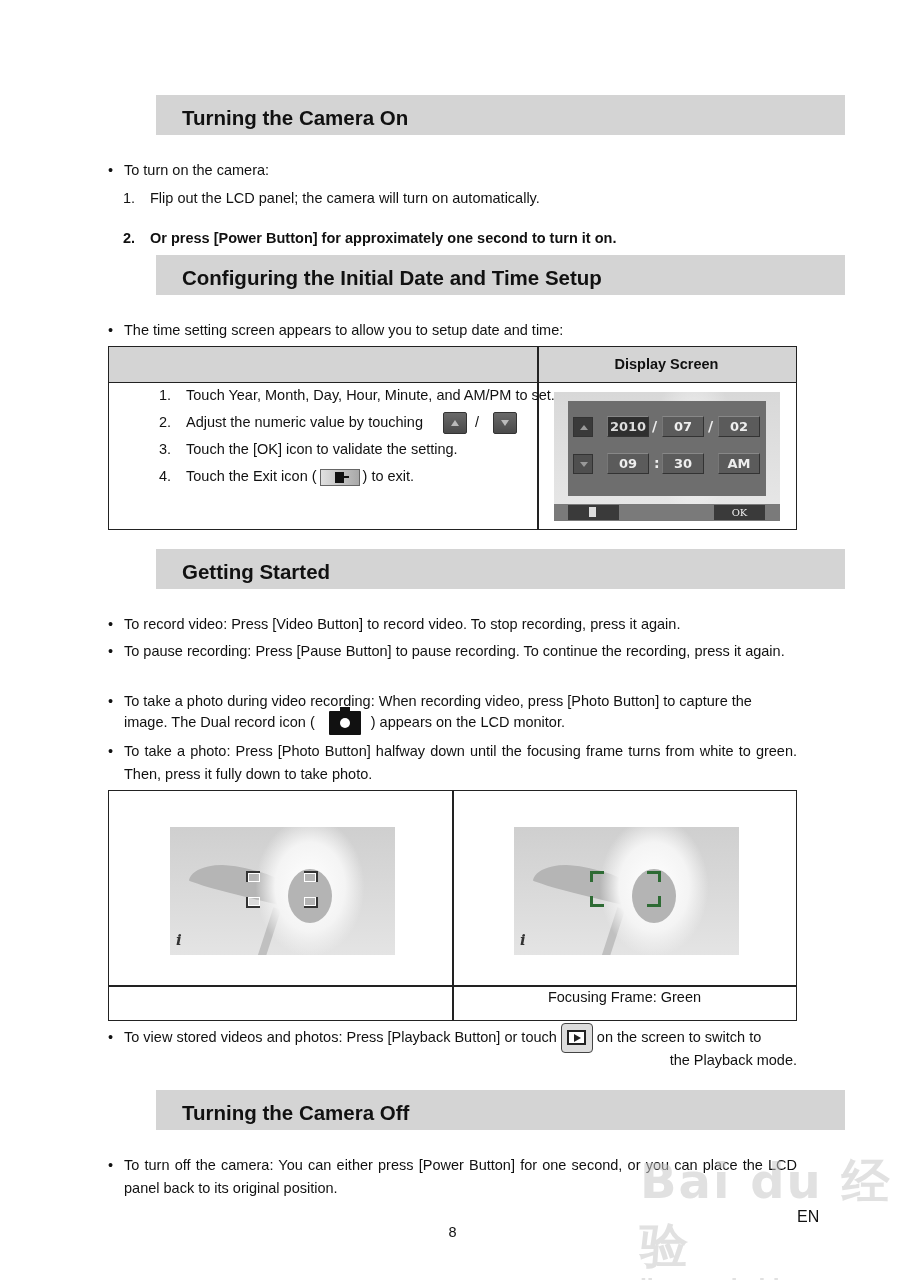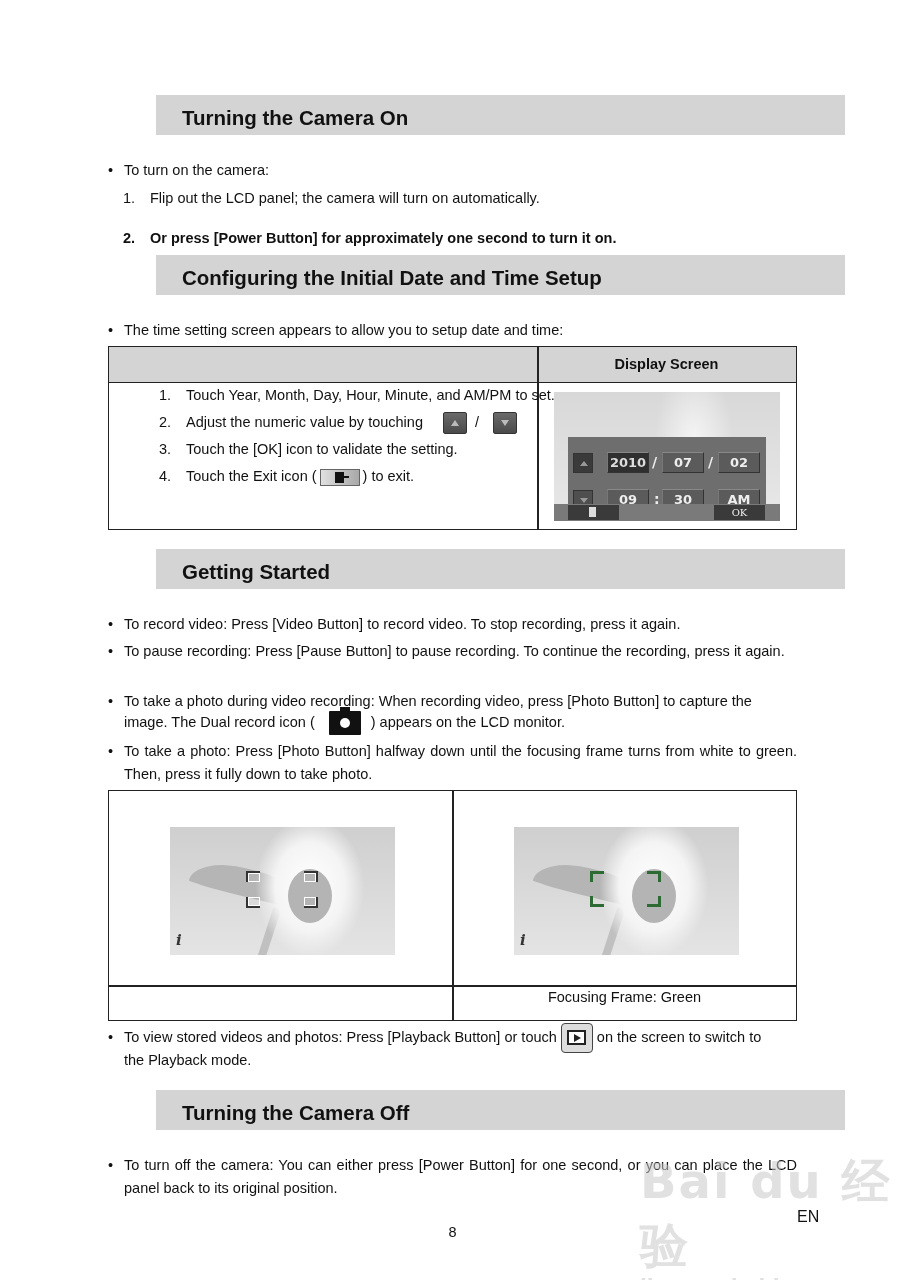--- a/index.html
+++ b/index.html
@@ -29,21 +29,21 @@
   .mini-btn .tri { position: absolute; left: 7px; top: 7px; width: 0; height: 0; border-left: 4px solid transparent; border-right: 4px solid transparent; }
   .mini-btn .tri.up { border-bottom: 6px solid #bbb; }
   .mini-btn .tri.down { border-top: 6px solid #bbb; }
   .exit-mini { display: inline-block; width: 40px; height: 17px; background: linear-gradient(90deg, #e0e0e0, #a8a8a8); border: 1px solid #666; vertical-align: middle; position: relative; margin: 0 3px; }
   .exit-glyph { position: absolute; left: 14px; top: 2px; width: 9px; height: 11px; background: #111; }
   .exit-glyph::after { content: ""; position: absolute; left: 9px; top: 4px; width: 5px; height: 2px; background: #111; }
 
   
   .lcd { position: absolute; left: 554px; top: 392px; width: 226px; height: 129px; background: linear-gradient(#d8d8d8, #e8e8e8); overflow: hidden; }
   .lcd-flower { position: absolute; left: 100px; top: -30px; width: 80px; height: 160px; background: radial-gradient(ellipse at center, rgba(255,255,255,0.7) 0%, rgba(255,255,255,0) 70%); }
-  .lcd-panel { position: absolute; left: 14px; top: 9px; width: 198px; height: 95px; background: #6e6e6e; margin-top: 36px; }
+  .lcd-panel { position: absolute; left: 14px; top: 9px; width: 198px; height: 95px; background: #6e6e6e; }
   .lcd-cell { position: absolute; height: 21px; background: #5b5b5b; border-top: 1px solid #888; border-left: 1px solid #777; border-bottom: 1px solid #333; border-right: 1px solid #333; color: #eee; font-family: "DejaVu Sans", sans-serif; font-weight: bold; font-size: 13px; text-align: center; line-height: 19px; }
   .lcd-cell.sel { background: #2f2f2f; color: #ddd; }
   .lcd-sep { position: absolute; color: #eee; font-family: "DejaVu Sans", sans-serif; font-weight: bold; font-size: 14px; line-height: 20px; }
   .lcd-arrow { position: absolute; width: 20px; height: 20px; background: #4f4f4f; border: 1px solid #333; }
   .lcd-arrow.up { background: #3a3a3a; }
   .lcd-arrow .tri { position: absolute; left: 6px; top: 7px; border-left: 4px solid transparent; border-right: 4px solid transparent; }
   .lcd-arrow .tri.up { border-bottom: 5px solid #999; }
   .lcd-arrow .tri.down { border-top: 5px solid #999; }
   .lcd-bar { position: absolute; left: 0; top: 112px; width: 226px; height: 17px; background: #7a7a7a; }
   .lcd-exit { position: absolute; left: 14px; top: 1px; width: 51px; height: 15px; background: #3a3a3a; }
@@ -201,21 +201,21 @@
     <span class="info">i</span>
   </div>
 
   <div class="focus-cap" style="left:344px; width:343px;">Focusing Frame: Green</div>
 </div>
 
 <div class="line" style="top:1022px; line-height:30px;">
   <span class="bullet">•</span>
   <span class="btext"><span>To view stored videos and photos: Press [Playback Button] or touch</span><span class="play-icon"><span class="scr"></span></span><span>on the screen to switch to</span></span>
 </div>
-<div class="line" style="top:1049px;">
+<div class="line" style="top:1049px;text-align:right;">
   <span class="btext">the Playback mode.</span>
 </div>
 
 <div class="section-header" style="top:1090px;">Turning the Camera Off</div>
 <div class="line justify" style="top:1154px;">
   <span class="bullet">•</span>
   <span class="btext">To turn off the camera: You can either press [Power Button] for one second, or you can place the LCD panel back to its original position.</span>
 </div>
 
 <div class="page-num">8</div>

